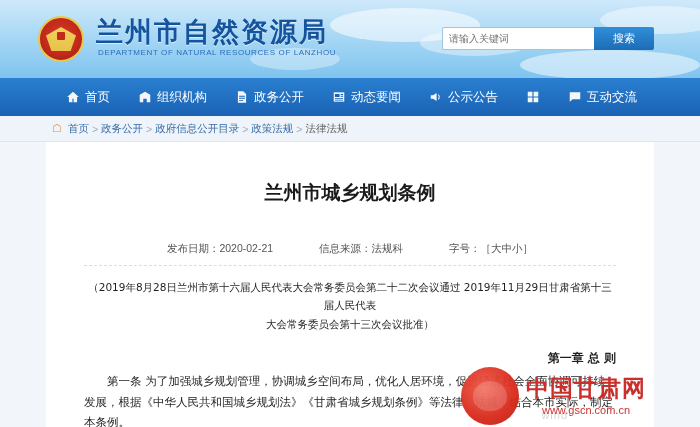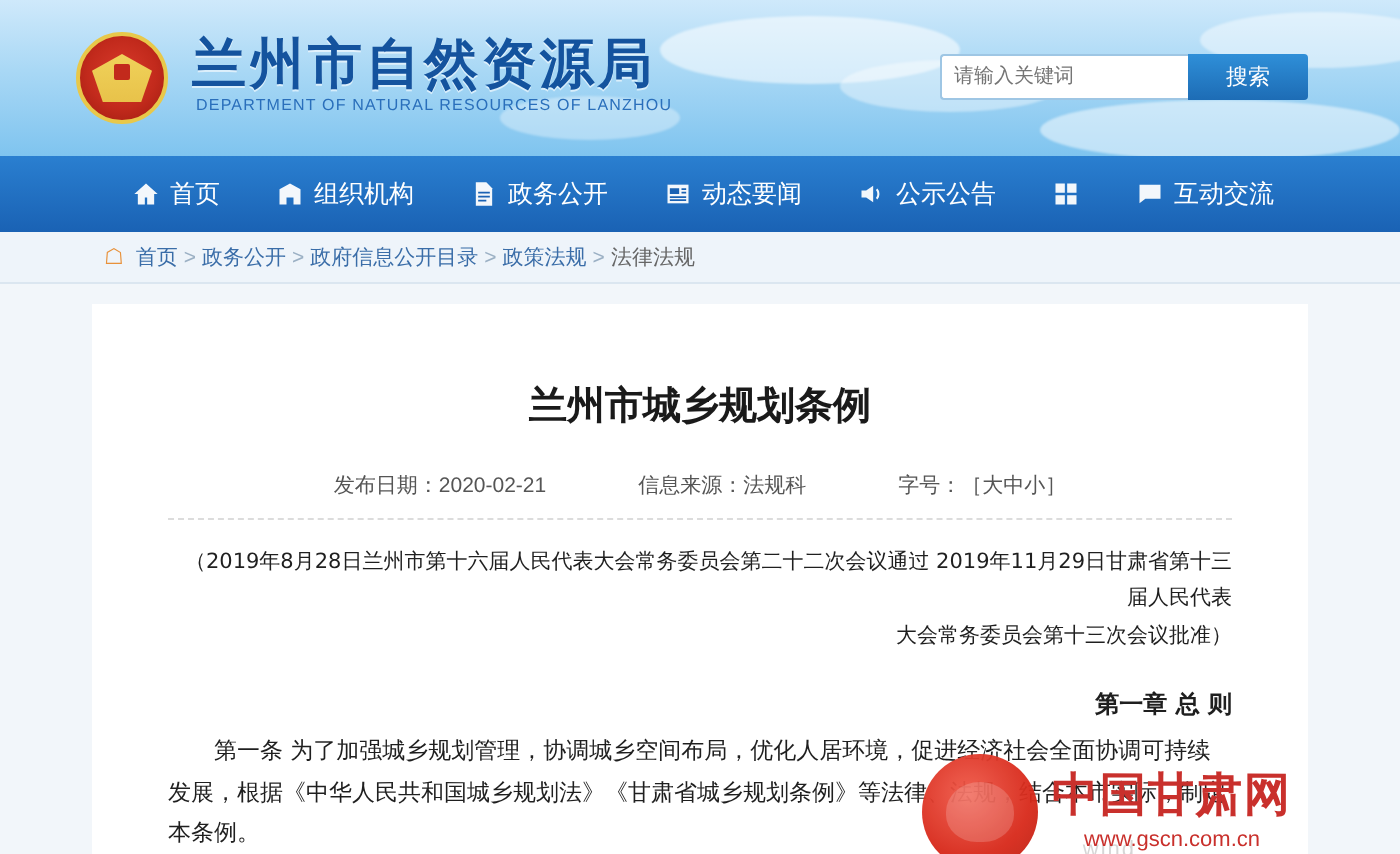--- a/index.html
+++ b/index.html
@@ -81,21 +81,21 @@
     font-family: "Liberation Sans", sans-serif;
   }
 
   .search-wrap {
     position: absolute;
     right: 46px; top: 27px;
     display: flex;
     height: 23px;
   }
   .search-input {
-    width: 124px; height: 23px;
+    width: 152px; height: 23px;
     border: 1px solid #9ec6e4;
     border-right: none;
     background: #ffffff;
     font-size: 10px;
     color: #888;
     padding: 0 6px;
     outline: none;
     border-radius: 2px 0 0 2px;
   }
   .search-btn {
@@ -151,21 +151,21 @@
   .crumb-home-ico { color: #e8913a; font-size: 11px; margin-right: 3px; }
   .crumb-link { color: #3a6da8; cursor: pointer; }
   .crumb-sep { color: #9bb0c4; }
   .crumb-cur { color: #666; }
 
   
   .content-wrap {
     position: relative;
     background: #f2f6fa;
     height: 285px;
-    padding: 10px 46px;
+    padding: 0 46px;
   }
   .content-card {
     background: #ffffff;
     height: 285px;
     padding: 22px 38px 0 38px;
     position: relative;
     overflow: hidden;
   }
   .doc-title {
     text-align: center;
@@ -174,36 +174,36 @@
     color: #1a1a1a;
     margin-top: 16px;
     font-family: "DejaVu Sans", "Liberation Sans", sans-serif;
   }
   .meta-row {
     display: flex;
     justify-content: center;
     gap: 46px;
     font-size: 10.5px;
     color: #555;
-    margin-top: 20px;
+    margin-top: 36px;
     padding-bottom: 9px;
     border-bottom: 1px dashed #dcdcdc;
   }
   .meta-row .fs-opts { color: #555; }
   .fs-opt { cursor: pointer; }
 
   .doc-body {
     margin-top: 12px;
     font-size: 11.5px;
     line-height: 1.78;
     color: #1f1f1f;
     font-family: "DejaVu Sans", "Liberation Serif", serif;
   }
   .doc-note {
-    text-align: right;
+    text-align: center;
     font-size: 10.5px;
     line-height: 1.75;
     color: #1f1f1f;
   }
   .doc-chapter {
     text-align: right;
     font-weight: bold;
     font-size: 12px;
     margin-top: 15px;
     margin-bottom: 2px;

